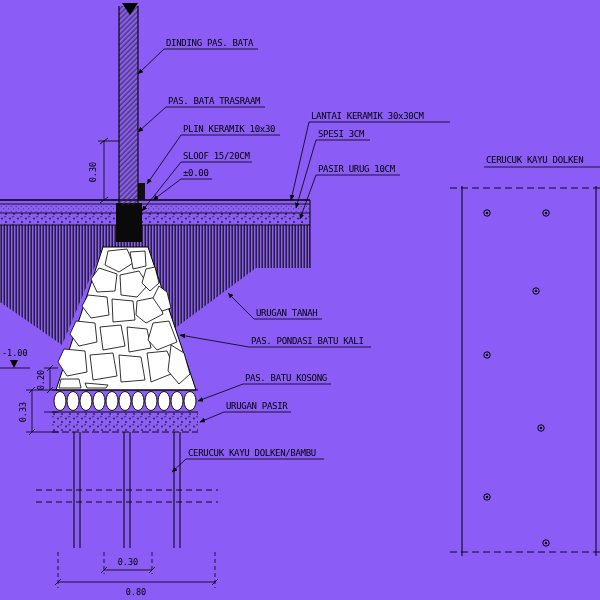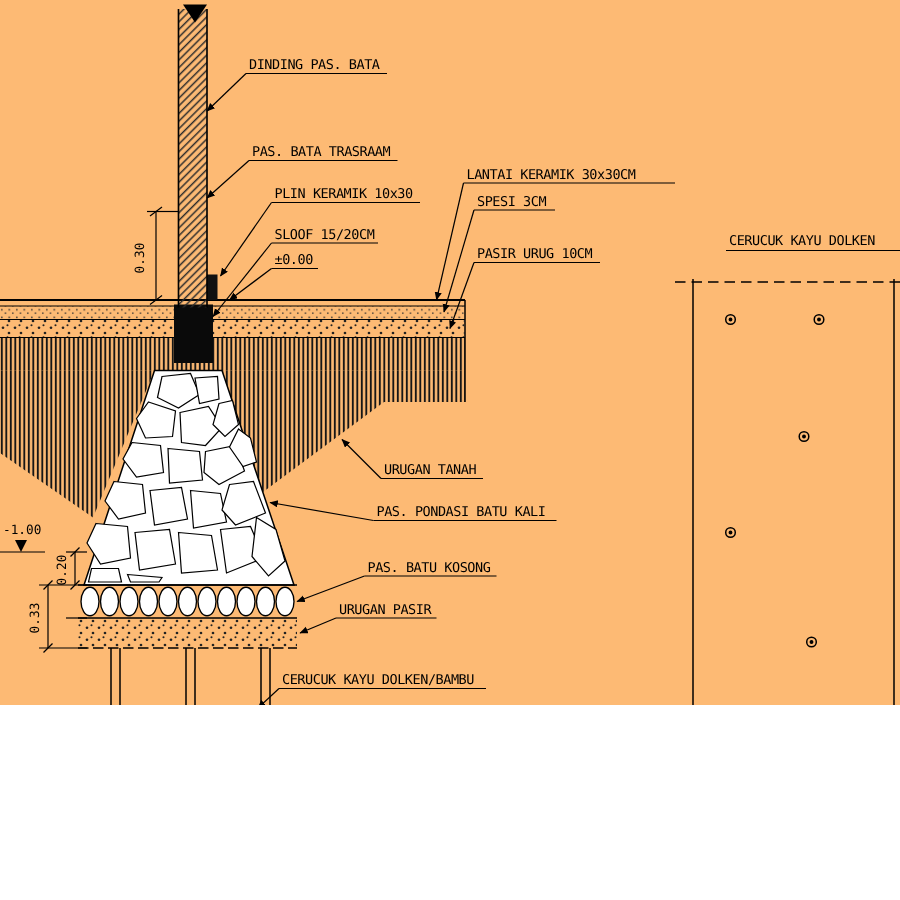--- a/index.html
+++ b/index.html
@@ -1,16 +1,16 @@
 <!DOCTYPE html>
 <html><head>
 <meta charset="utf-8">
 <style>
   html,body{margin:0;padding:0;background:#fff;}
-  .canvas{position:relative;width:600px;height:470px;background:#fdba74;overflow:hidden;}
+  .canvas{position:relative;width:600px;height:600px;background:#8b5cf6;overflow:hidden;}
   svg{position:absolute;left:0;top:0;}
   .lbl{font-family:"DejaVu Sans Mono", monospace;font-size:9px;fill:#000;letter-spacing:-0.3px;}
   .dim{font-family:"DejaVu Sans Mono", monospace;font-size:8.5px;fill:#000;}
   line,polyline,polygon,path,circle,ellipse,rect{vector-effect:non-scaling-stroke;}
 </style>
 </head>
 <body>
 
 <div class="canvas">
 <svg width="600" height="600" viewBox="0 0 600 600">

